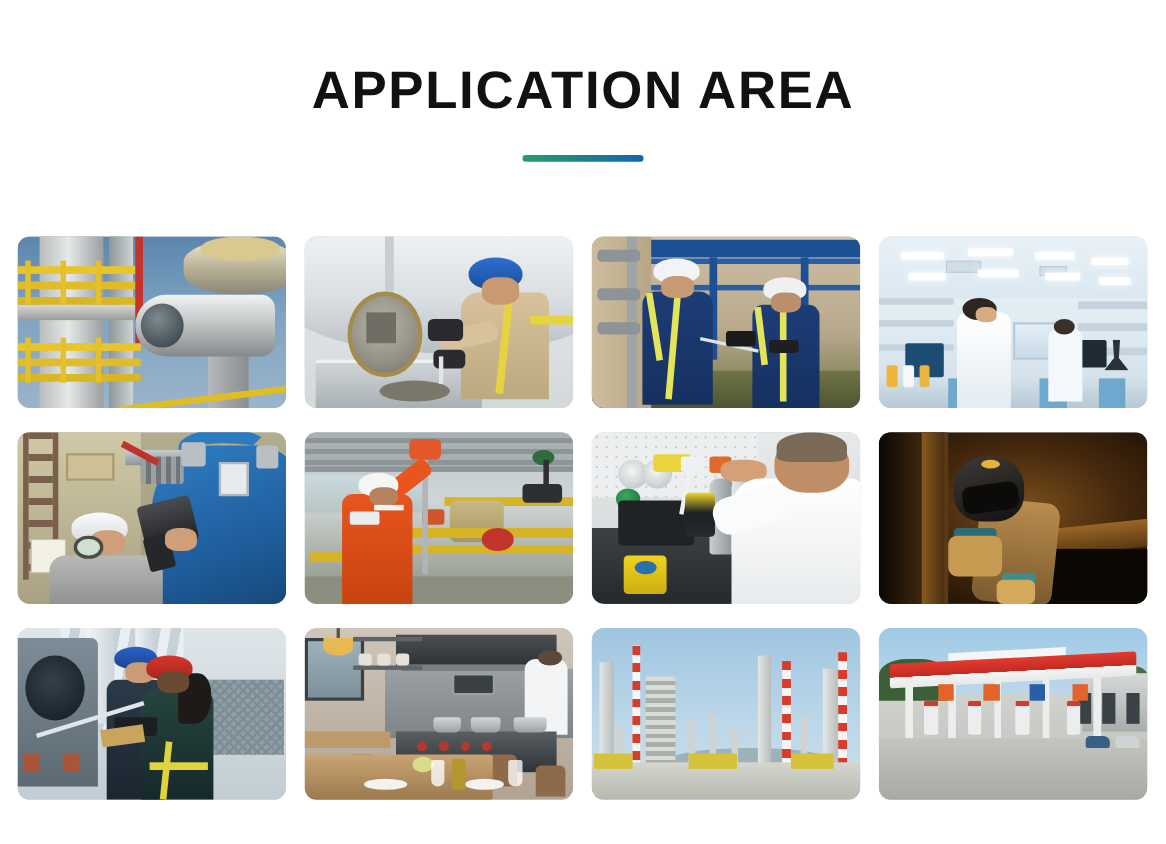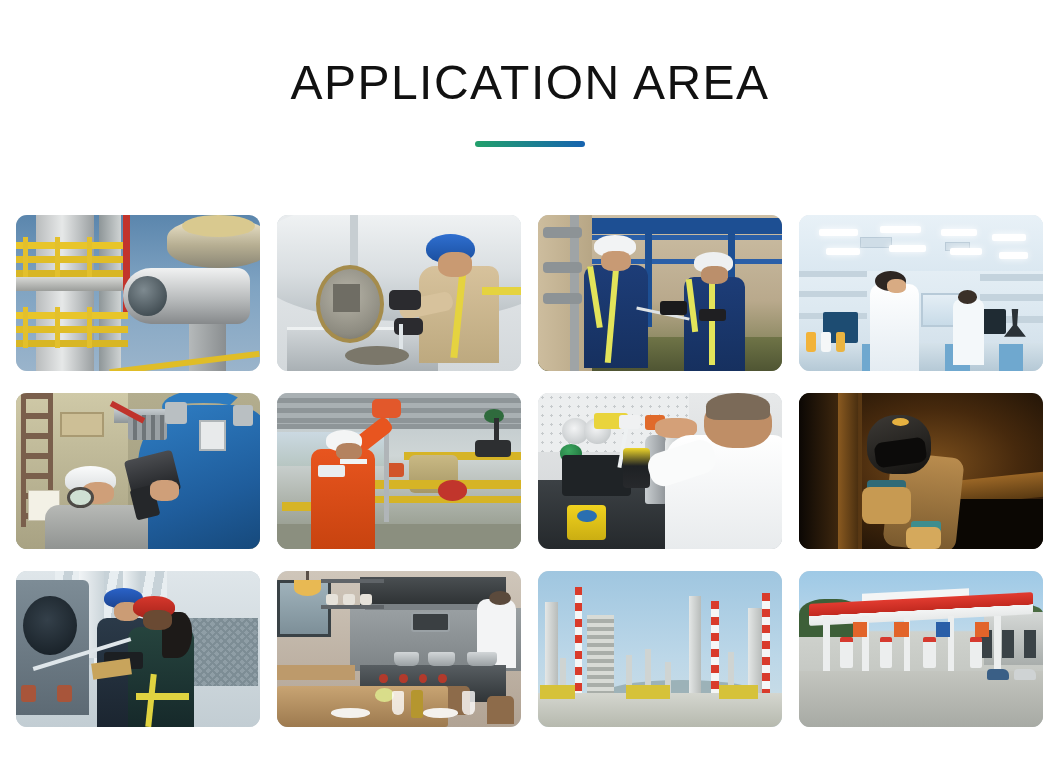--- a/index.html
+++ b/index.html
@@ -6,21 +6,21 @@
   html, body {
     width:1060px; height:767px;
     background:#ffffff;
     font-family:"Liberation Sans", sans-serif;
     overflow:hidden;
   }
   .page { position:relative; width:1060px; height:767px; background:#fff; }
 
   .heading-block { width:100%; text-align:center; padding-top:58px; }
   .page-title {
-    font-size:48px; font-weight:normal; letter-spacing:1.5px;
+    font-size:48px; font-weight:bold; letter-spacing:1.5px;
     color:#111111; line-height:1.05;
   }
   .title-divider {
     width:110px; height:6px; border-radius:3px;
     margin:33px auto 0 auto;
   }
 
   .gallery {
     position:absolute; left:16px; top:215px;
     width:1028px;

